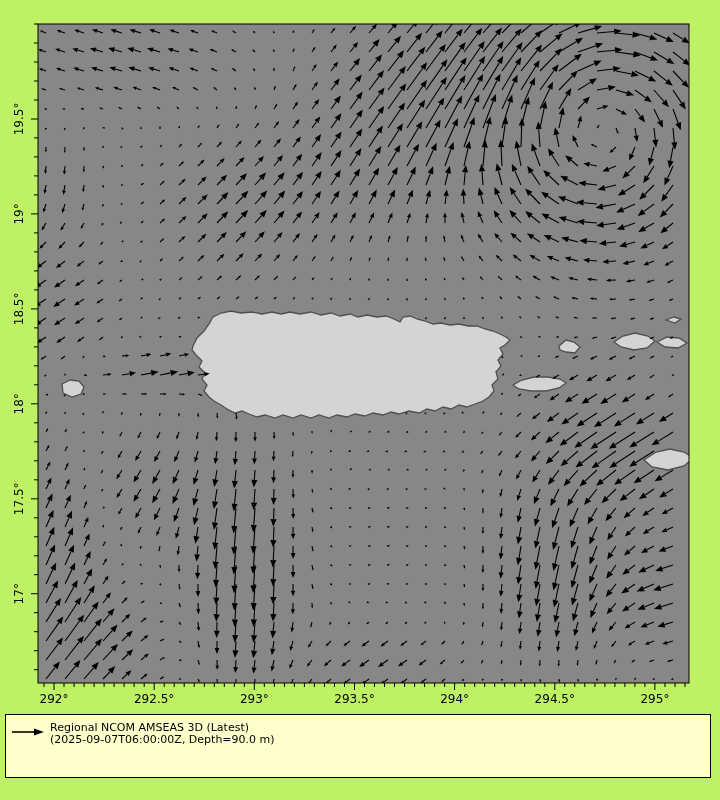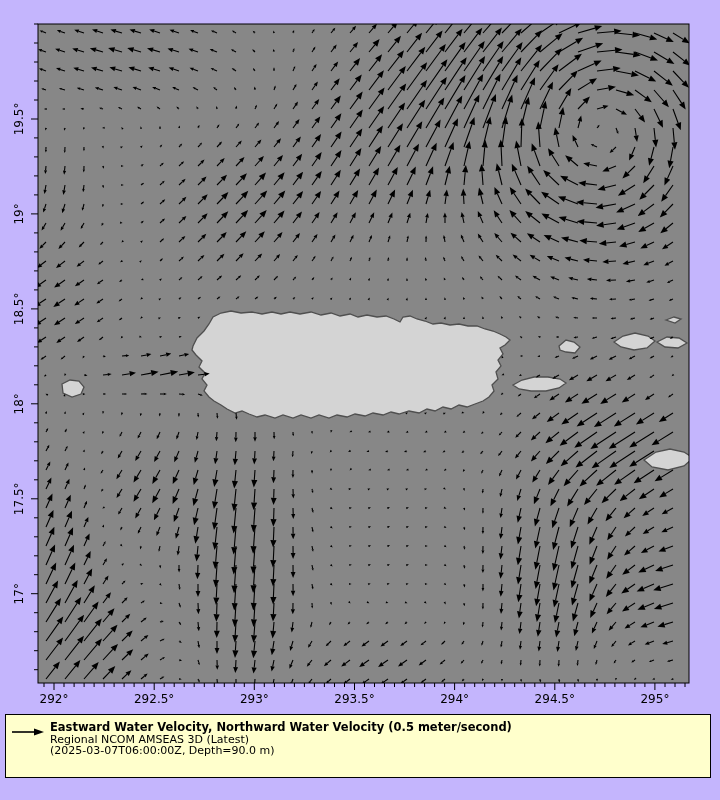--- a/index.html
+++ b/index.html
@@ -1,16 +1,16 @@
 <!DOCTYPE html>
 <html><head>
 <meta charset="utf-8">
 <style>
   html,body{margin:0;padding:0;background:#ffffff;}
-  #canvas{position:relative;width:720px;height:800px;background:#c4b5fd;overflow:hidden;
+  #canvas{position:relative;width:720px;height:800px;background:#bef264;overflow:hidden;
           font-family:"DejaVu Sans","Liberation Sans",sans-serif;}
   #map-svg{position:absolute;left:0;top:0;}
   #legend-box{position:absolute;left:5px;top:714px;width:706px;height:64px;
               background:#ffffcc;border:1px solid #000;box-sizing:border-box;
               display:flex;flex-direction:row;}
   #legend-icon-col{width:44px;flex:0 0 44px;display:flex;justify-content:center;}
   #legend-icon-col svg{margin-top:12px;}
   #legend-text-col{padding-top:7px;}
   .lg-line{font-size:11px;line-height:11.6px;color:#000;white-space:nowrap;}
   .lg-title{font-size:11.5px;font-weight:bold;}
@@ -57,19 +57,18 @@
     </svg>
 
   <div id="legend-box" style="background: rgb(255, 255, 204); border-color: rgb(0, 0, 0);">
     <div id="legend-icon-col">
       <svg width="34" height="10">
         <line x1="1" y1="5" x2="25" y2="5" stroke="#000" stroke-width="1.6"></line>
         <polygon points="33,5 23,1.5 23,8.5" fill="#000"></polygon>
       </svg>
     </div>
     <div id="legend-text-col">
-      <div class="lg-line lg-title">Eastward Water Velocity, Northward Water Velocity (0.5 meter/second)</div>
       <div class="lg-line">Regional NCOM AMSEAS 3D (Latest)</div>
-      <div class="lg-line">(2025-03-07T06:00:00Z, Depth=90.0 m)</div>
+      <div class="lg-line">(2025-09-07T06:00:00Z, Depth=90.0 m)</div>
     </div>
   </div>
 
 </div>
 
 </body></html>

